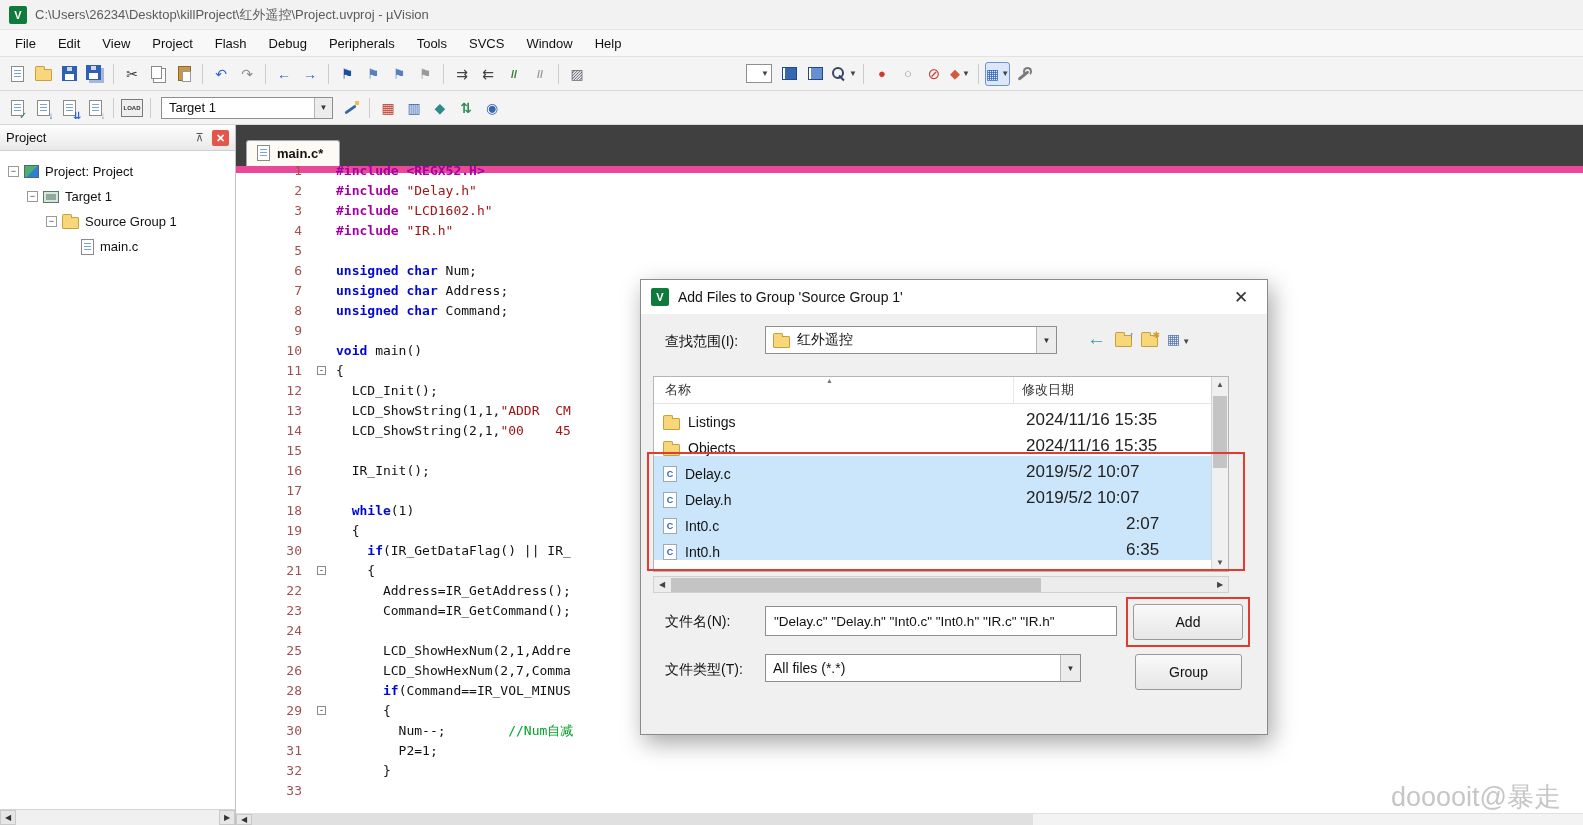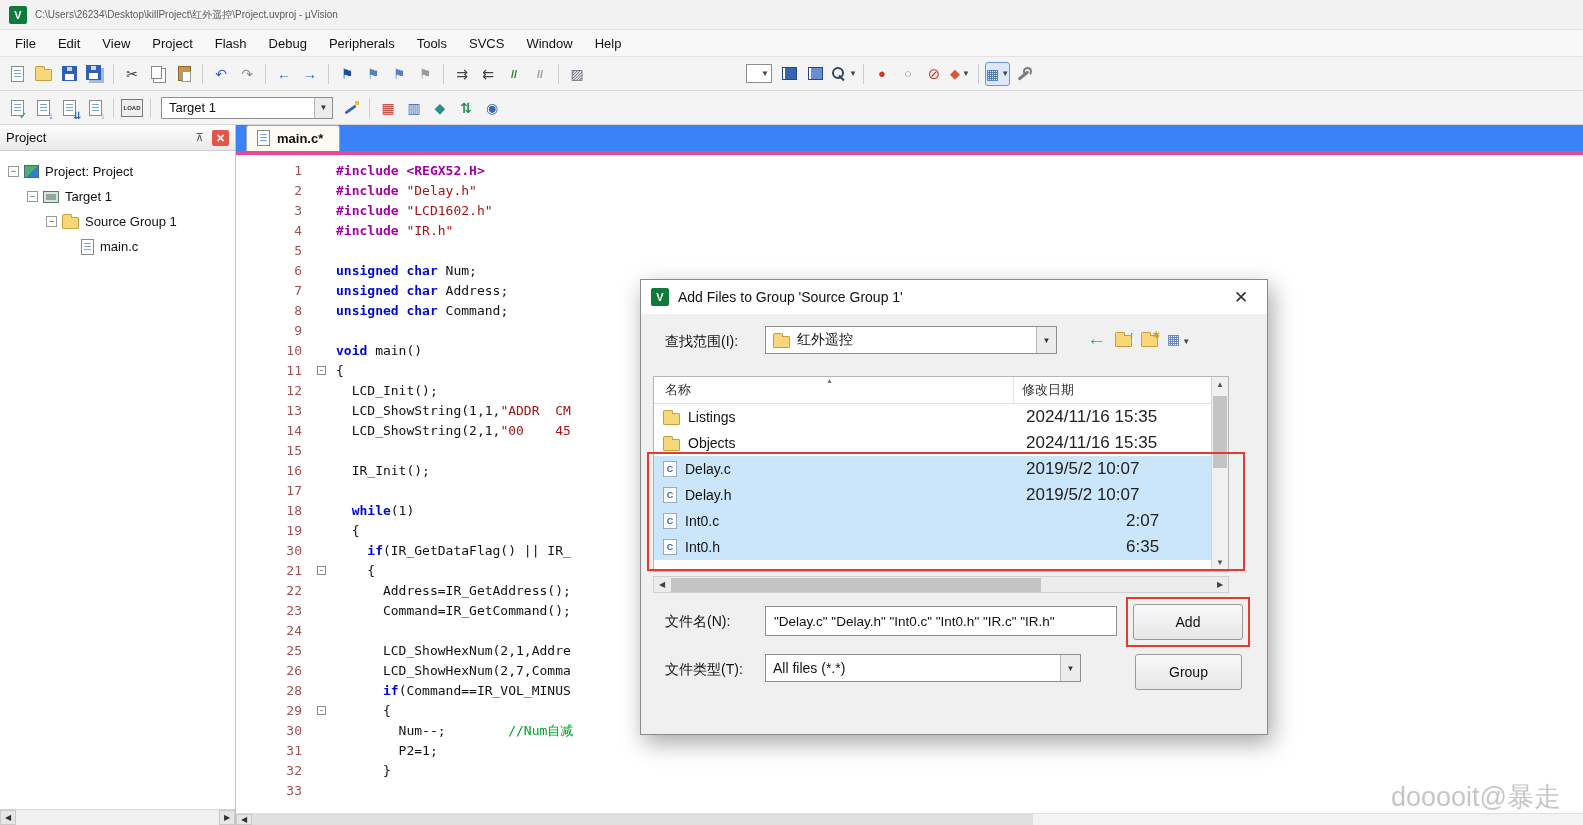--- a/index.html
+++ b/index.html
@@ -3,21 +3,21 @@
 <meta charset="utf-8">
 <style>
   * { margin:0; padding:0; box-sizing:border-box; }
   html,body { width:1583px; height:825px; overflow:hidden; }
   body { font-family:"Liberation Sans","DejaVu Sans",sans-serif; background:#fff; color:#111; }
   .app { position:relative; width:1583px; height:825px; background:#fff; }
 
   
   .titlebar { height:30px; background:#f2f2f2; border-bottom:1px solid #e3e3e3; display:flex; align-items:center; gap:8px; padding:0 9px; }
   .uv-logo { width:18px; height:18px; background:#0e7a3c; color:#fff; font:bold 11px/18px "Liberation Sans",sans-serif; text-align:center; border-radius:2px; flex:0 0 auto; }
-  .title-text { font-size:10px; color:#5a5a5a; white-space:nowrap; }
+  .title-text { font-size:13px; color:#5a5a5a; white-space:nowrap; }
   .menubar { height:27px; background:#f8f8f8; border-bottom:1px solid #e2e2e2; display:flex; align-items:stretch; padding-left:4px; }
   .menu-item { padding:0 11px; font-size:13px; line-height:27px; color:#111; cursor:default; }
   .toolbar { height:34px; background:#f4f4f4; border-bottom:1px solid #d8d8d8; display:flex; align-items:center; padding:0 5px; gap:2px; }
   .tbi { min-width:24px; height:24px; display:flex; align-items:center; justify-content:center; border-radius:3px; font-size:14px; position:relative; }
   .tbi.pressed { border:1px solid #6b93d6; background:#dce8fa; }
   .tbsep { width:1px; height:20px; background:#cdcdcd; margin:0 4px; flex:0 0 auto; }
   .tbgap { width:150px; flex:0 0 auto; }
   .caret { font-size:8px; color:#444; margin-left:2px; }
   .mini-combo { width:26px; height:19px; background:#fff; border:1px solid #8f8f8f; display:flex; align-items:center; justify-content:flex-end; padding-right:2px; font-size:8px; color:#444; margin:0 3px; }
   .target-combo { width:172px; height:22px; background:#fff; border:1px solid #8f8f8f; display:flex; align-items:center; font-size:13px; margin:0 4px; position:relative; padding-left:7px; }
@@ -65,21 +65,21 @@
   .tree { padding-top:8px; font-size:13px; }
   .trow { height:25px; display:flex; align-items:center; white-space:nowrap; }
   .texp { width:11px; height:11px; border:1px solid #9a9a9a; background:#fff; font:9px/9px "Liberation Sans",sans-serif; text-align:center; color:#333; margin-right:5px; flex:0 0 auto; }
   .texp-sp { width:16px; flex:0 0 auto; }
   .tico { margin-right:6px; flex:0 0 auto; }
   .pscroll { position:absolute; left:0; bottom:0; width:235px; height:16px; background:#f0f0f0; border-top:1px solid #d5d5d5; display:flex; justify-content:space-between; }
   .sbtn { width:16px; height:15px; background:#e6e6e6; border:1px solid #c9c9c9; font-size:8px; line-height:13px; text-align:center; color:#333; }
 
   
   .editor { position:absolute; left:236px; top:125px; right:0; bottom:0; background:#fff; }
-  .tabbar { height:30px; background:#3b82f6; border-bottom:4px solid #ec4899; display:flex; align-items:flex-end; padding-left:10px; }
+  .tabbar { height:48px; background:#404040; border-bottom:7px solid #ec4899; display:flex; align-items:flex-end; padding-left:10px; }
   .tab { display:flex; align-items:center; gap:7px; background:#fcfaf2; border:1px solid #98a6bd; border-bottom:none; border-radius:3px 3px 0 0; padding:4px 16px 5px 10px; font-size:13px; font-weight:bold; }
   .code { position:absolute; left:0; top:30px; right:0; bottom:12px; padding-top:6px; font-family:"DejaVu Sans Mono","Liberation Mono",monospace; font-size:13px; overflow:hidden; }
   .cline { display:flex; height:20px; line-height:20px; white-space:pre; }
   .ln { width:78px; text-align:right; padding-right:12px; color:#a05050; flex:0 0 auto; }
   .fold { width:22px; position:relative; flex:0 0 auto; }
   .foldbox { position:absolute; left:3px; top:5px; width:9px; height:9px; border:1px solid #8a8a8a; background:#fff; font:9px/7px "DejaVu Sans Mono",monospace; text-align:center; color:#333; }
   .k { color:#0008d7; font-weight:bold; }
   .p { color:#a400a4; font-weight:bold; }
   .s { color:#a31515; }
   .c { color:#00a32a; }
@@ -96,21 +96,21 @@
   .combo-arrow { position:absolute; right:0; top:0; width:20px; height:100%; background:#ececec; border-left:1px solid #b5b5b5; display:flex; align-items:center; justify-content:center; font-size:8px; color:#333; }
   .nav-icons { position:absolute; left:446px; top:48px; display:flex; align-items:center; gap:9px; }
   .nav-back { font-size:19px; font-weight:bold; color:#2e9e9e; line-height:22px; }
   .ov { position:absolute; font-size:9px; font-weight:bold; color:#2a62c9; right:-3px; top:-6px; }
   .flist { position:absolute; left:12px; top:96px; width:576px; height:196px; background:#fff; border:1px solid #b5b5b5; }
   .fl-head { height:27px; display:flex; align-items:center; border-bottom:1px solid #e2e2e2; color:#333; font-size:13px; position:relative; }
   .fh-name { width:360px; padding-left:11px; border-right:1px solid #e8e8e8; height:100%; display:flex; align-items:center;text-align:right; }
   .fh-date { padding-left:8px; }
   .sort-caret { position:absolute; left:172px; top:0px; font-size:7px; color:#777; }
   .frows { position:absolute; left:0; top:27px; right:17px; bottom:0; overflow:hidden; }
-  .frow { height:26px; display:flex; align-items:center; font-size:14px; }
+  .frow { height:26px; display:flex; align-items:flex-end; font-size:14px; }
   .frow.sel { background:#cbe6fa; }
   .fc-name { width:360px; display:flex; align-items:center; gap:8px; padding-left:9px; flex:0 0 auto; }
   .fc-date { font-size:17px; color:#222; padding-left:12px; white-space:nowrap; }
   .fc-date.push { padding-left:112px; }
   .vscroll { position:absolute; right:0; top:0; width:17px; bottom:0; background:#f0f0f0; border-left:1px solid #d5d5d5; }
   .vthumb { position:absolute; left:1px; right:1px; top:19px; height:72px; background:#c4c4c4; }
   .vs-up,.vs-dn { position:absolute; left:0; width:16px; height:16px; font-size:8px; line-height:16px; text-align:center; color:#555; }
   .vs-up{top:0;} .vs-dn{bottom:0;}
   .dlg-hscroll { position:absolute; left:12px; top:296px; width:576px; height:17px; background:#ececec; border:1px solid #d0d0d0; display:flex; align-items:center; }
   .hthumb { margin-left:1px; width:370px; height:14px; background:#c4c4c4; }

